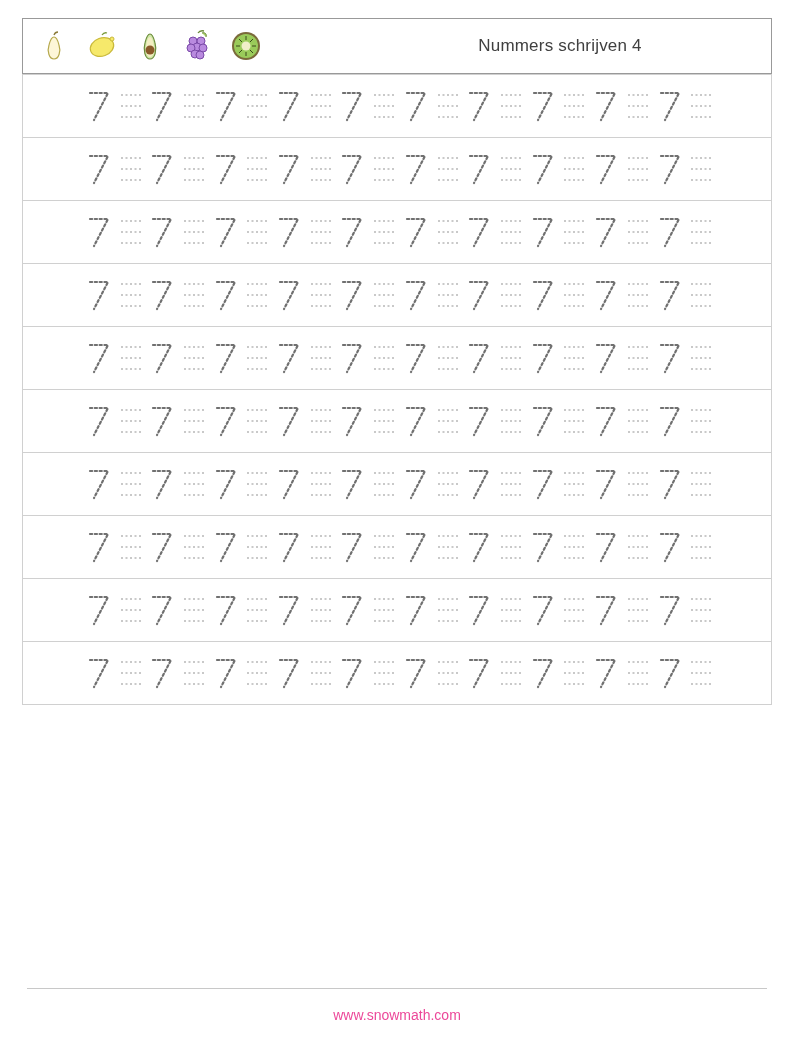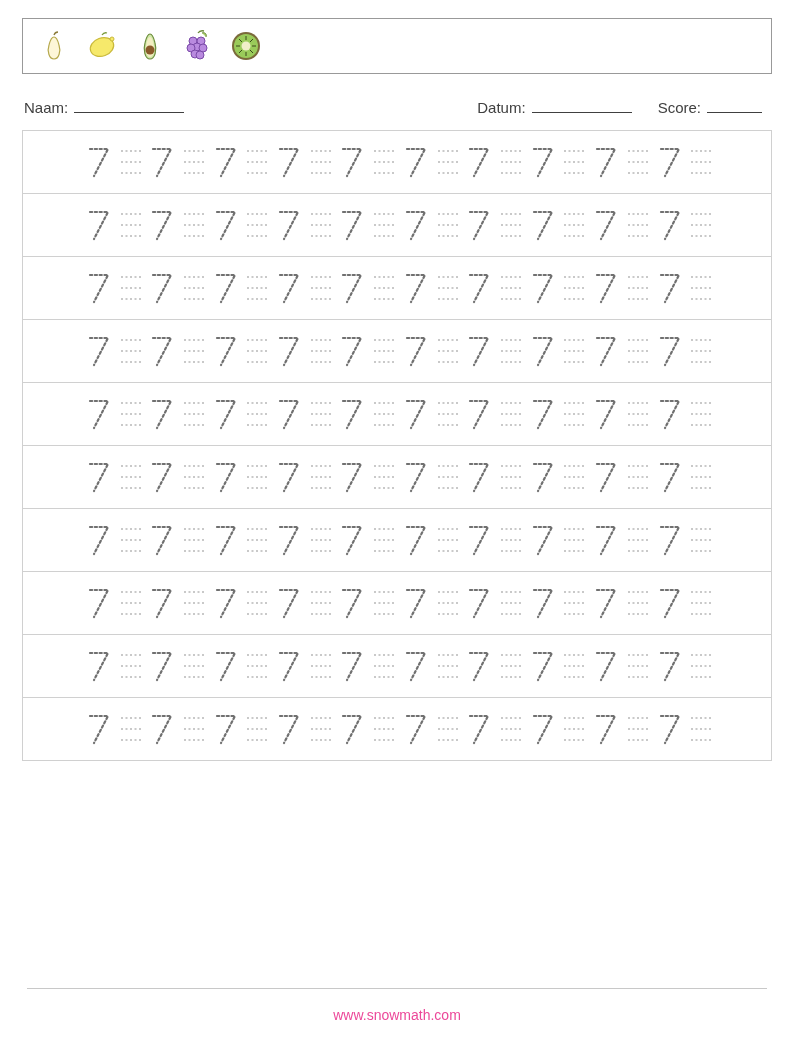--- a/index.html
+++ b/index.html
@@ -156,40 +156,23 @@
             <line x1="7" y1="17" x2="11" y2="17"></line>
             <line x1="23" y1="17" x2="27" y2="17"></line>
             <line x1="10" y1="10" x2="13" y2="13"></line>
             <line x1="21" y1="21" x2="24" y2="24"></line>
             <line x1="24" y1="10" x2="21" y2="13"></line>
             <line x1="13" y1="21" x2="10" y2="24"></line>
           </g>
         </svg>
       </span>
     </div>
+    <div class="title">Nummers schrijven 4</div>
   </div>
 
-  <div class="meta-row">
-    <div class="meta-left">
-      <div class="meta-item">
-        <span>Naam:</span>
-        <span class="blank name"></span>
-      </div>
-    </div>
-    <div class="meta-right">
-      <div class="meta-item">
-        <span>Datum:</span>
-        <span class="blank date"></span>
-      </div>
-      <div class="meta-item">
-        <span>Score:</span>
-        <span class="blank score"></span>
-      </div>
-    </div>
-  </div>
 
   <div class="worksheet" id="worksheet">
       <div class="ws-row">
         <div class="cells">
           <div class="cell">
             <svg class="digit7" viewBox="0 0 22 32">
               <use href="#digit7"></use>
             </svg>
           </div>
           <div class="cell">

